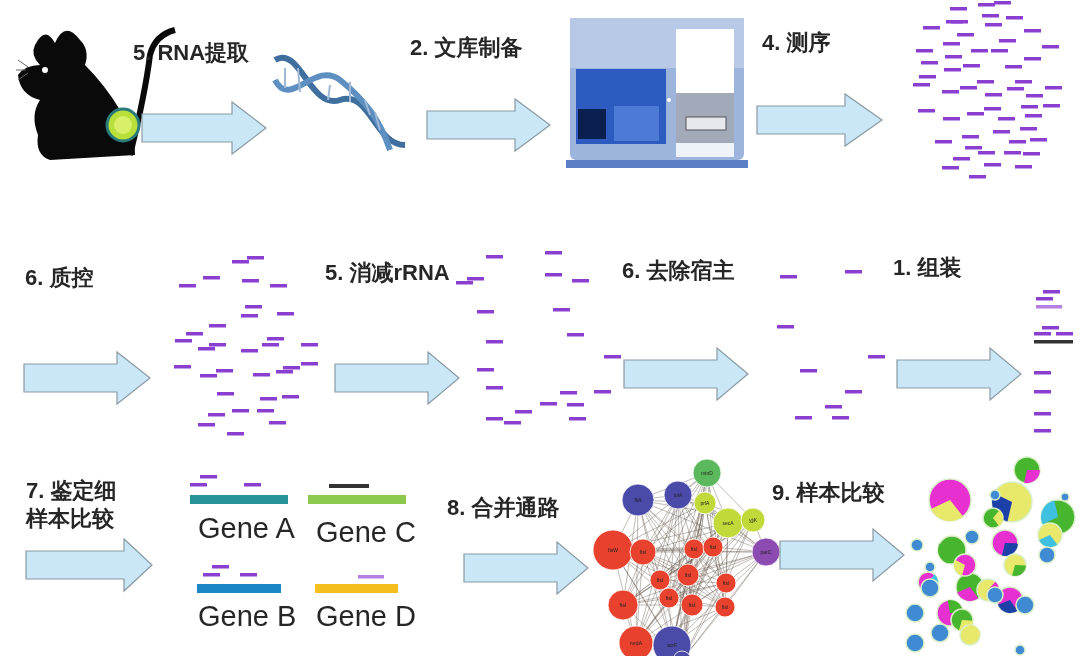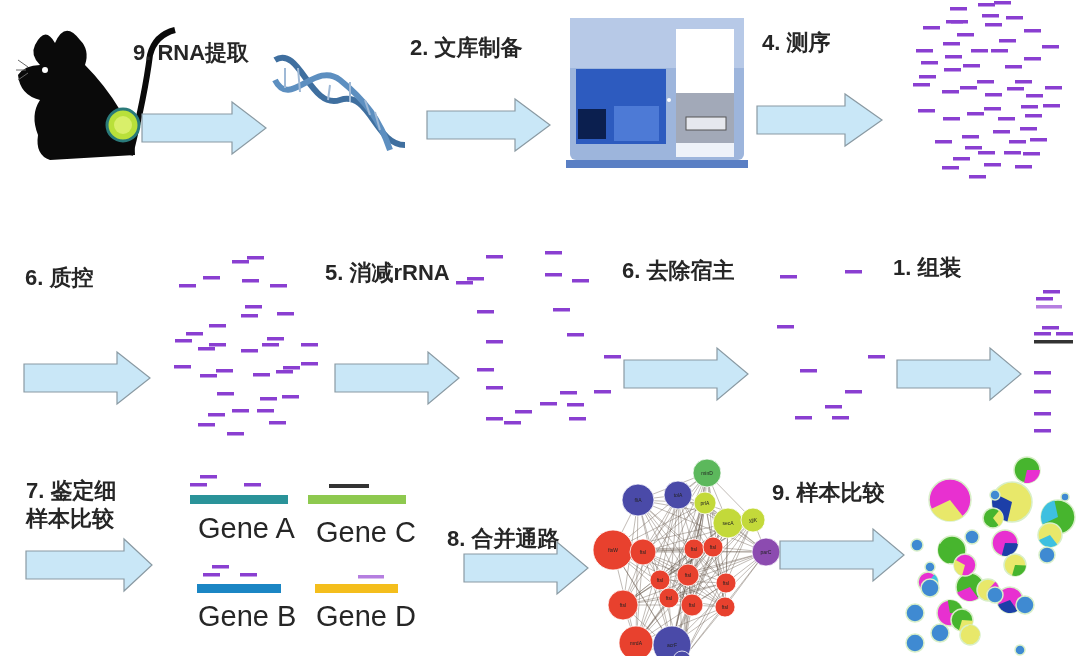--- a/index.html
+++ b/index.html
@@ -16,21 +16,21 @@
 
 <svg class="reads" width="160" height="170" style="left:10px;top:15px;position:absolute;">
   <path d="M30 50 Q20 40 25 30 Q35 10 45 28 Q55 5 70 25 Q80 35 75 50 Q95 70 110 95 Q125 120 125 140 L40 145 Q25 140 28 120 Q20 100 30 85 Q10 80 8 60 Q15 50 30 50 Z" fill="#0a0a0a"></path>
   <path d="M120 140 Q135 80 140 40 Q145 20 165 15" stroke="#0a0a0a" stroke-width="6" fill="none"></path>
   <circle cx="35" cy="55" r="3" fill="#fff"></circle>
   <path d="M8 45 L18 52 M6 55 L16 55 M8 65 L18 58" stroke="#666" stroke-width="1"></path>
   <circle cx="113" cy="110" r="16" fill="#b9e03a" stroke="#2a7a7a" stroke-width="3"></circle>
   <circle cx="113" cy="110" r="9" fill="#d9ef6a"></circle>
 </svg>
 
-<div class="label" style="left:133px;top:40px;">9. RNA提取</div>
+<div class="label" style="left:133px;top:40px;">5. RNA提取</div>
 
 <svg class="arrow" style="left:140px;top:100px;" width="130" height="56">
   <path d="M2 14 H92 V2 L126 28 L92 54 V42 H2 Z" fill="#c9e7f7" stroke="#8a9aa3" stroke-width="1.2"></path>
 </svg>
 
 <svg style="position:absolute;left:270px;top:50px;" width="140" height="100">
   <path d="M5 10 C30 -5 40 60 70 50 C100 40 105 95 135 95" stroke="#3f6f9f" stroke-width="6" fill="none"></path>
   <path d="M5 30 C20 60 45 10 70 30 C95 50 110 70 120 100" stroke="#5d8fc0" stroke-width="6" fill="none"></path>
   <g stroke="#9fb9d6" stroke-width="2">
     <line x1="15" y1="18" x2="15" y2="38"></line>
@@ -239,21 +239,21 @@
 <div style="position:absolute;left:308px;top:495px;width:98px;height:9px;background:#8ec94f;"></div>
 <div style="position:absolute;left:197px;top:584px;width:84px;height:9px;background:#1b86c4;"></div>
 <div style="position:absolute;left:315px;top:584px;width:83px;height:9px;background:#f4be1c;"></div>
 <div style="position:absolute;left:329px;top:484px;width:40px;height:4px;background:#333;"></div>
 
 <div class="gene-text" style="left:198px;top:512px;">Gene A</div>
 <div class="gene-text" style="left:316px;top:516px;">Gene C</div>
 <div class="gene-text" style="left:198px;top:600px;">Gene B</div>
 <div class="gene-text" style="left:316px;top:600px;text-align:center;">Gene D</div>
 
-<div class="label" style="left:447px;top:495px;margin-top:31px;">8. 合并通路</div>
+<div class="label" style="left:447px;top:495px;">8. 合并通路</div>
 <svg class="arrow" style="left:462px;top:540px;" width="130" height="56">
   <path d="M2 14 H95 V2 L126 28 L95 54 V42 H2 Z" fill="#c9e7f7" stroke="#8a9aa3" stroke-width="1.2"></path>
 </svg>
 
 <svg id="network-svg" style="position:absolute;left:580px;top:445px;" width="210" height="211">
     <line x1="58" y1="55" x2="98" y2="50" stroke="#6b5e52" stroke-width="0.6" opacity="0.7"></line>
     <line x1="58" y1="55" x2="127" y2="28" stroke="#6b5e52" stroke-width="0.6" opacity="0.7"></line>
     <line x1="58" y1="55" x2="125" y2="58" stroke="#6b5e52" stroke-width="0.6" opacity="0.7"></line>
     <line x1="58" y1="55" x2="173" y2="75" stroke="#6b5e52" stroke-width="0.6" opacity="0.7"></line>
     <line x1="58" y1="55" x2="186" y2="107" stroke="#6b5e52" stroke-width="0.6" opacity="0.7"></line>

